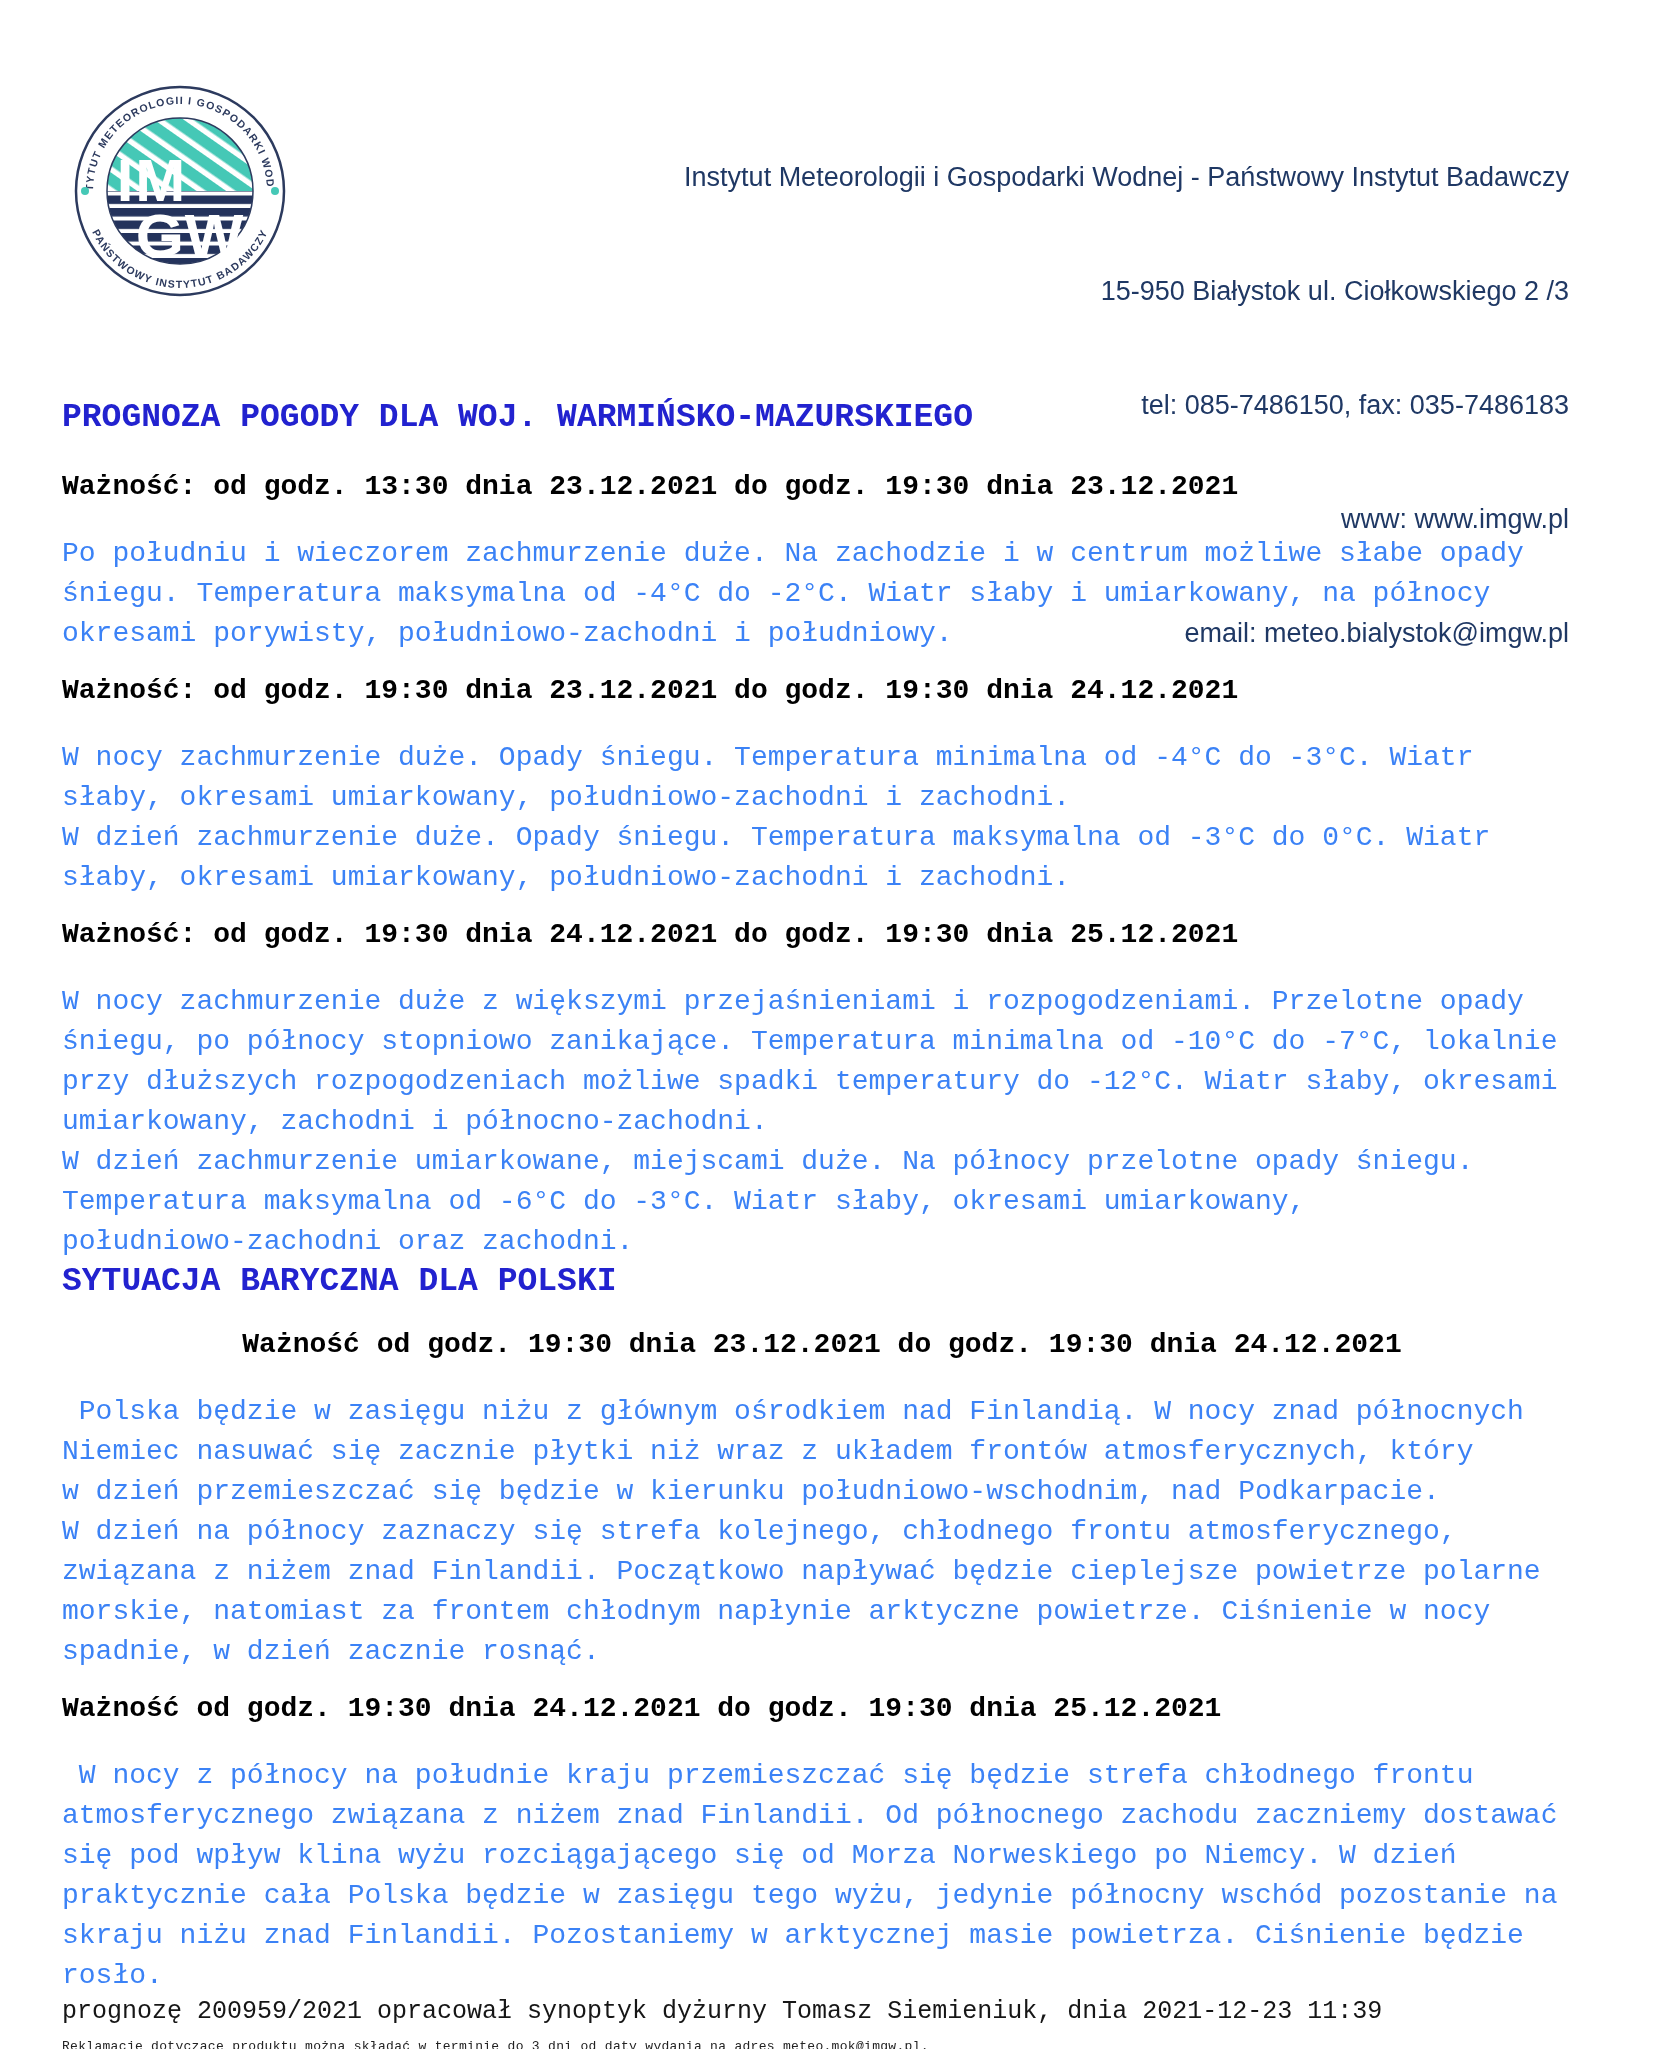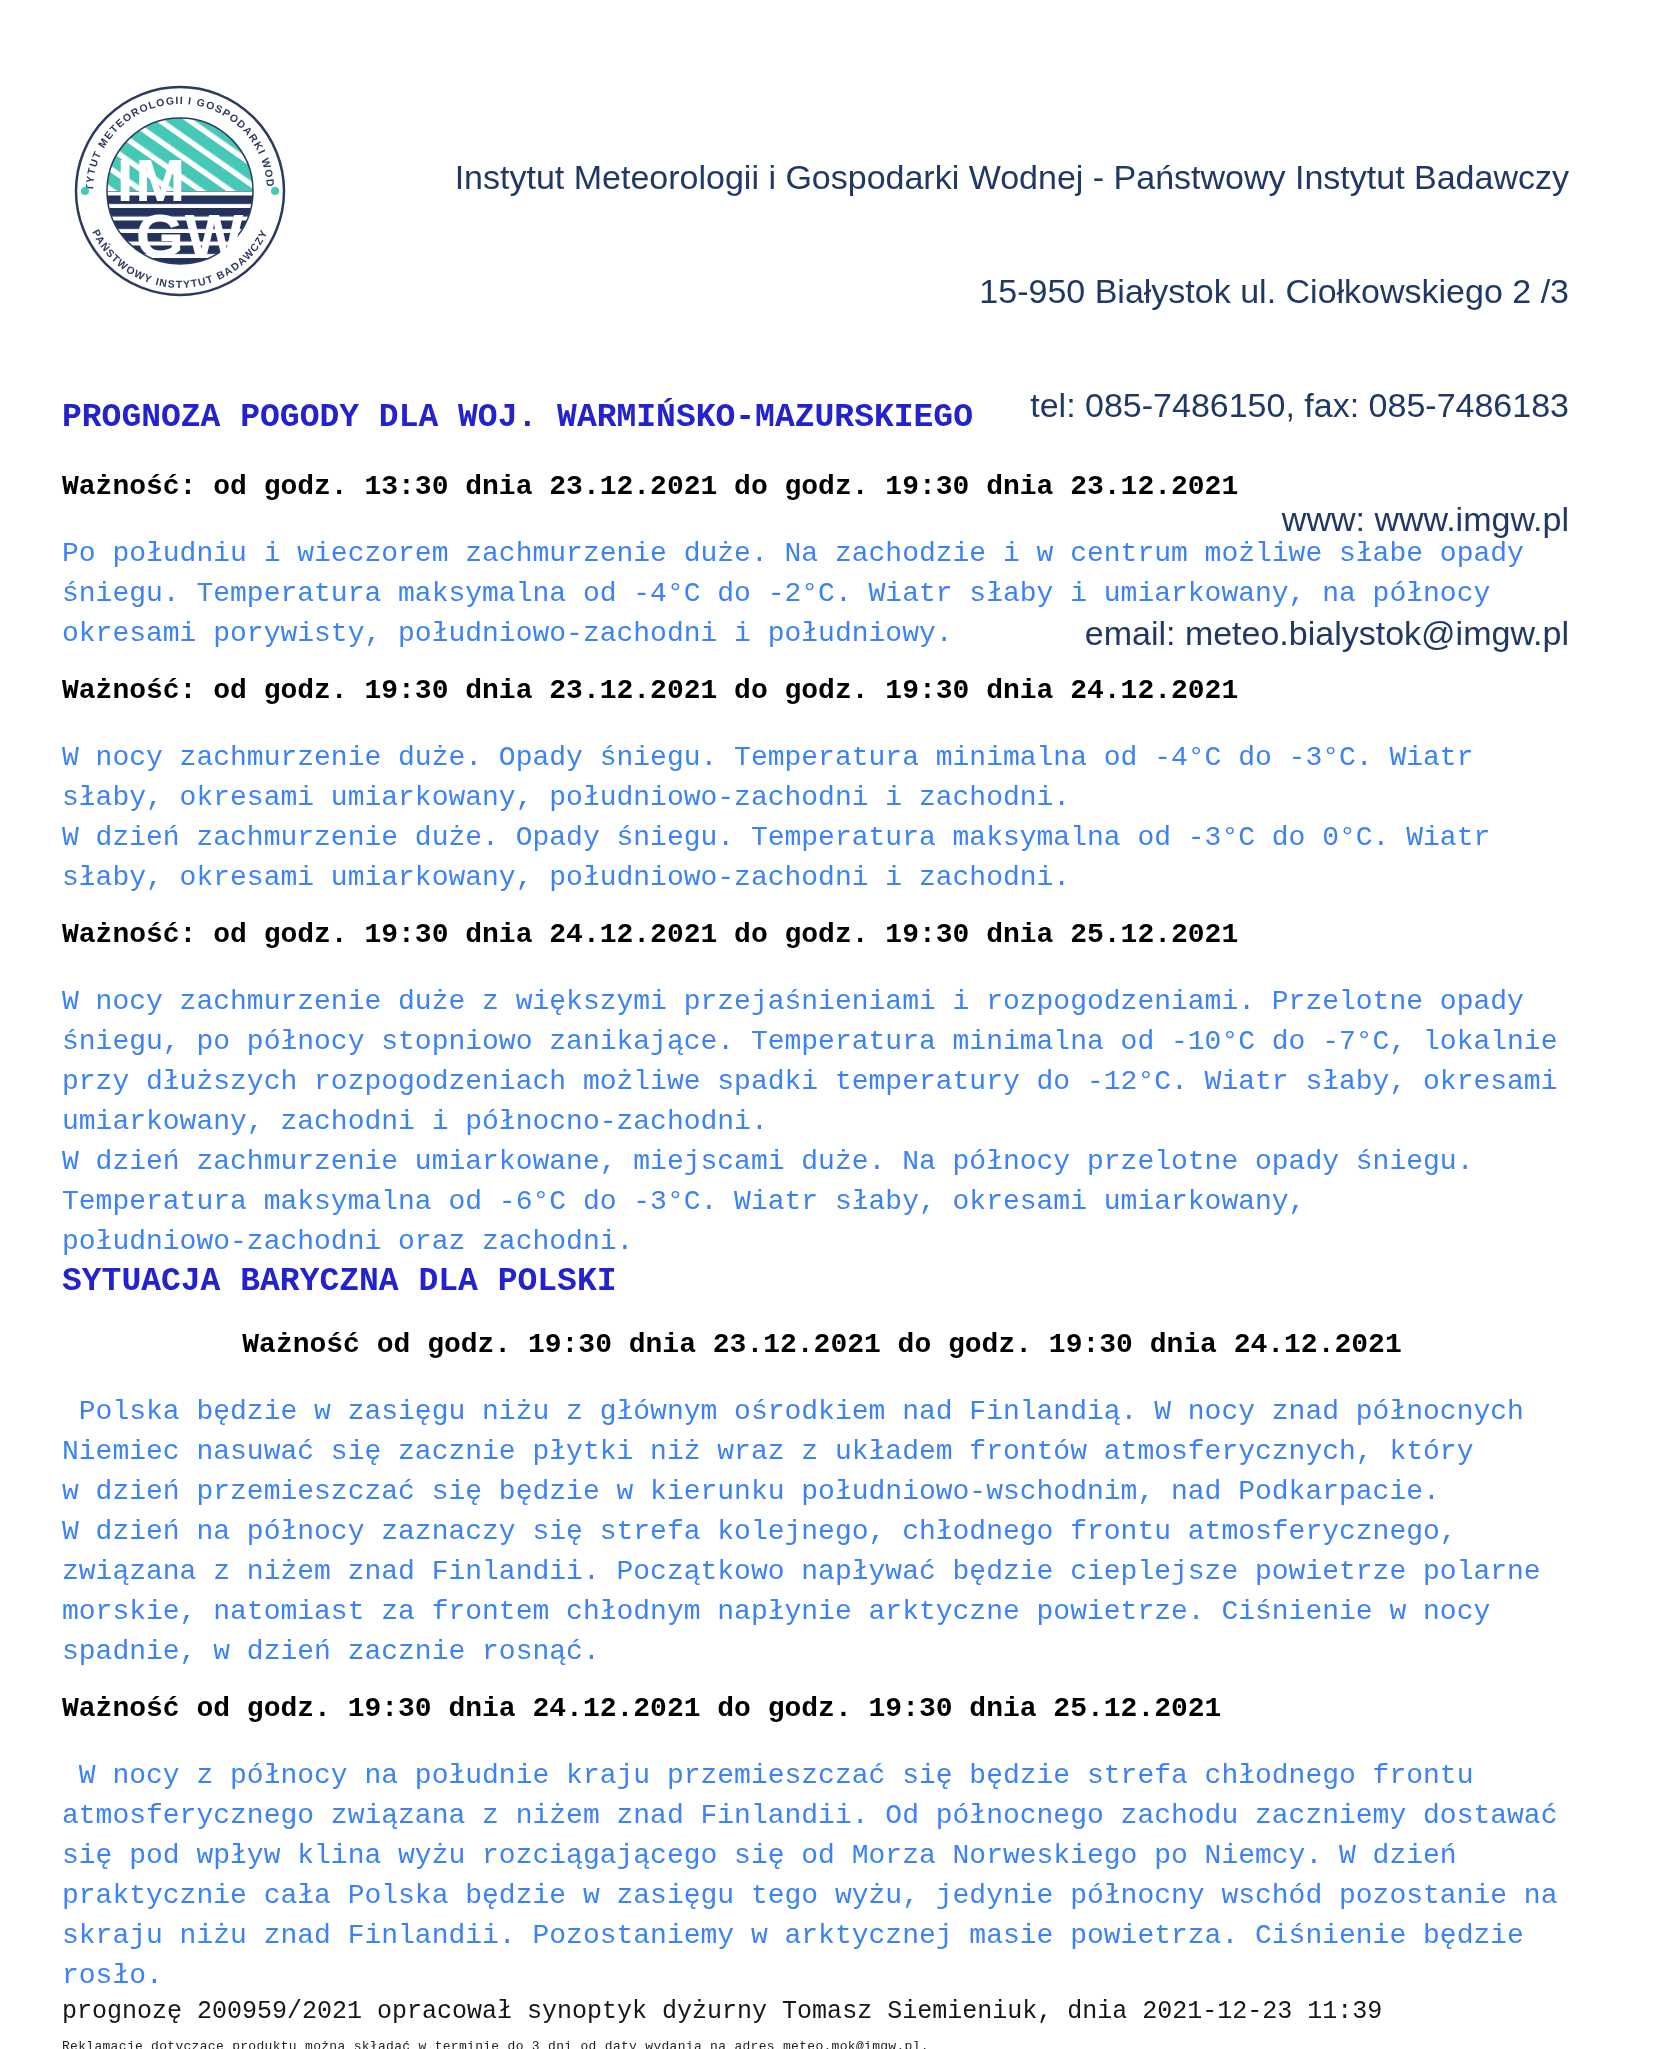--- a/index.html
+++ b/index.html
@@ -11,21 +11,21 @@
     font-family:"Liberation Mono",monospace;
     color:#111111;
   }
   
   .logo{position:absolute;left:72px;top:83px;width:216px;height:216px;}
   
   .contact{
     position:absolute;top:82px;right:84px;
     text-align:right;
     font-family:"Liberation Sans",sans-serif;
-    font-size:34px;line-height:38px;
+    font-size:27px;line-height:38px;
     color:#1f3864;
     white-space:pre;
   }
   .contact .bold{font-weight:bold;}
   
   .main{
     position:absolute;left:62px;top:398px;width:1520px;
   }
   .doc-title{
     margin:0;
@@ -106,21 +106,21 @@
       <textPath href="#arcBottom" startOffset="50%" text-anchor="middle">PAŃSTWOWY INSTYTUT BADAWCZY</textPath>
     </text>
 
     <circle cx="13" cy="108" r="4" fill="#45c8b6"></circle>
     <circle cx="203" cy="108" r="4" fill="#45c8b6"></circle>
   </svg>
 
   <div class="contact">
     <div>Instytut Meteorologii i Gospodarki Wodnej - Państwowy Instytut Badawczy</div>
     <div>15-950 Białystok ul. Ciołkowskiego 2 /3</div>
-    <div>tel: 085-7486150, fax: 085-7486183</div>
+    <div>tel: 085-7486150, fax: 035-7486183</div>
     <div>www: www.imgw.pl</div>
     <div>email: meteo.bialystok@imgw.pl</div>
   </div>
 
   <div class="main">
 
     <h1 class="doc-title">PROGNOZA POGODY DLA WOJ. WARMIŃSKO-MAZURSKIEGO</h1>
 
     <div class="validity v-first">Ważność: od godz. 13:30 dnia 23.12.2021 do godz. 19:30 dnia 23.12.2021</div>
     <div class="para">Po południu i wieczorem zachmurzenie duże. Na zachodzie i w centrum możliwe słabe opady

